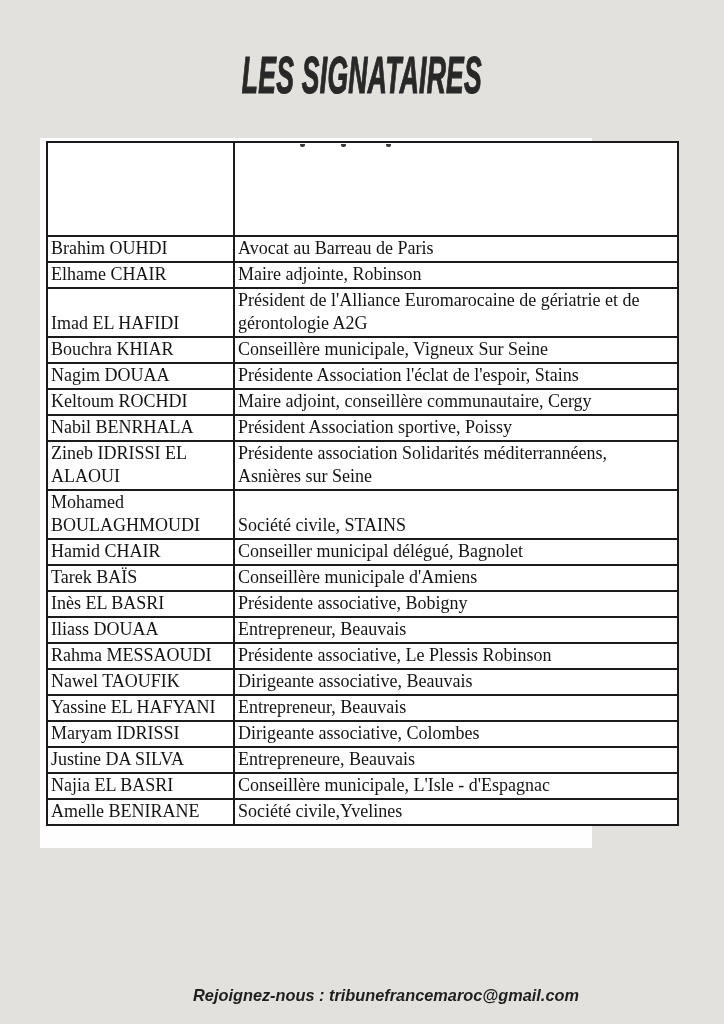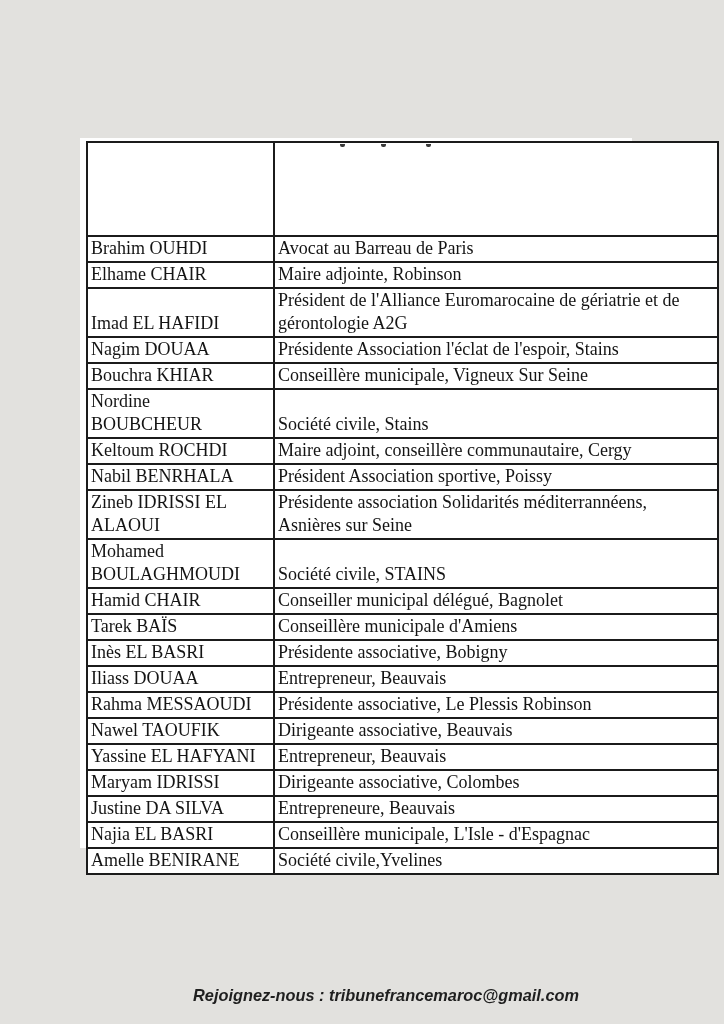--- a/index.html
+++ b/index.html
@@ -35,21 +35,20 @@
     letter-spacing: 0.5px;
   }
   
   .doc-page {
     position: absolute;
     left: 40px;
     top: 138px;
     width: 552px;
     height: 710px;
     background: #fefefe;
-    margin-left: 40px;
   }
   
   table.sig-table {
     border-collapse: collapse;
     table-layout: fixed;
     width: 633px;
     margin: 3px 0 0 6px;
     background: #ffffff;
   }
   table.sig-table td {
@@ -98,20 +97,23 @@
     transform: scaleX(0.96);
     transform-origin: 50% 50%;
     white-space: nowrap;
   }
 </style>
 </head>
 <body>
 
 <div id="screen">
 
+  <div class="title-wrap">
+    <h1>LES SIGNATAIRES</h1>
+  </div>
 
   <div class="doc-page">
     <table class="sig-table">
       <tbody>
         <tr class="clipped">
           <td></td>
           <td class="remnant-cell">
             <span class="remnant r1"></span>
             <span class="remnant r2"></span>
             <span class="remnant r3"></span>
@@ -125,31 +127,26 @@
           <tr class="single">
     <td>Elhame CHAIR</td>
     <td>Maire adjointe, Robinson</td>
   </tr>
           <tr class="double">
     <td>Imad EL HAFIDI</td>
     <td>Président de l'Alliance Euromarocaine de gériatrie et de
 gérontologie A2G</td>
   </tr>
           <tr class="single">
+    <td>Bouchra KHIAR</td>
+    <td>Conseillère municipale, Vigneux Sur Seine</td>
+  </tr>
+          <tr class="single">
     <td>Nagim DOUAA</td>
     <td>Présidente Association l'éclat de l'espoir, Stains</td>
-  </tr>
-          <tr class="single">
-    <td>Bouchra KHIAR</td>
-    <td>Conseillère municipale, Vigneux Sur Seine</td>
-  </tr>
-          <tr class="double">
-    <td>Nordine
-BOUBCHEUR</td>
-    <td>Société civile, Stains</td>
   </tr>
           <tr class="single">
     <td>Keltoum ROCHDI</td>
     <td>Maire adjoint, conseillère communautaire, Cergy</td>
   </tr>
           <tr class="single">
     <td>Nabil BENRHALA</td>
     <td>Président Association sportive, Poissy</td>
   </tr>
           <tr class="double">

